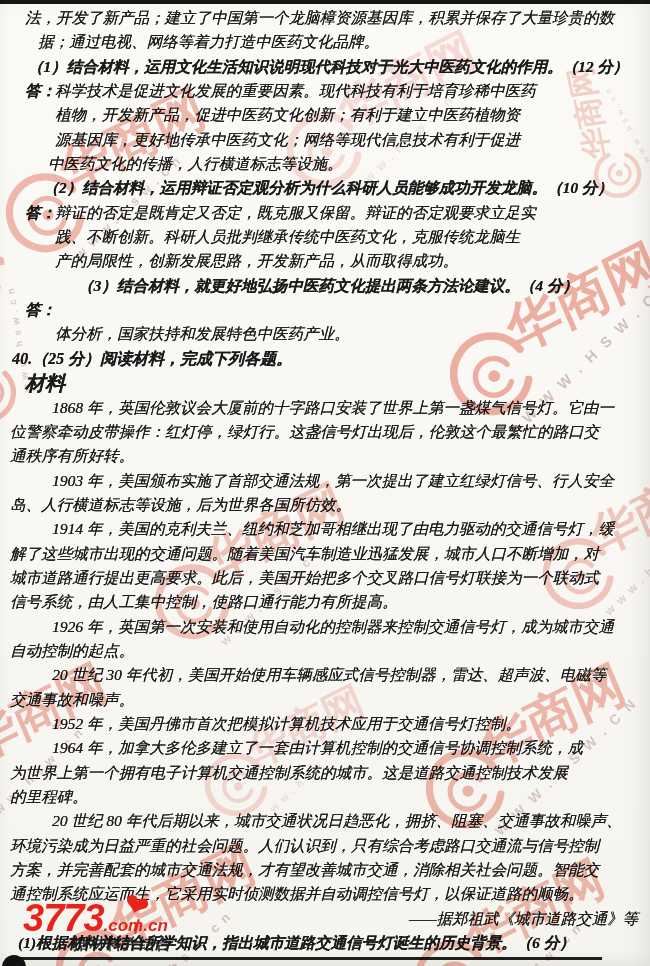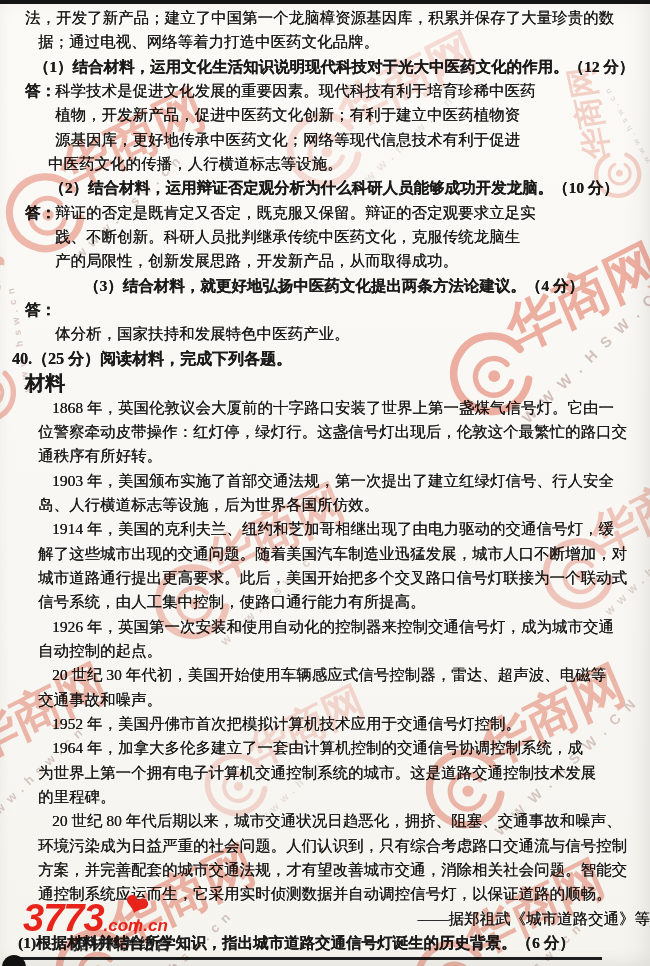--- a/index.html
+++ b/index.html
@@ -6,35 +6,35 @@
   .page{position:relative;width:650px;height:966px;overflow:hidden;
         background:linear-gradient(180deg,#fbfaf7 0%,#f8f7f3 60%,#f5f4ef 100%);
         box-shadow:inset -10px 0 22px rgba(0,0,0,0.05), inset 0 -6px 14px rgba(0,0,0,0.04);
         font-family:"Liberation Serif","DejaVu Serif",serif;}
   .top-rule{position:absolute;left:0;top:0;width:100%;height:4px;background:#141414;}
   .bottom-rule{position:absolute;left:18px;top:957px;width:584px;height:2.5px;background:#1d1d1d;}
   .page-num{position:absolute;right:6px;top:968px;font-size:14px;color:#1c1c1c;letter-spacing:1px;font-style:italic;}
   .corner-dot{position:absolute;left:2px;top:955px;width:24px;height:24px;border-radius:50%;background:#111;}
 
   
-  .doc{position:absolute;left:0;top:6px;right:0;z-index:1;}
+  .doc{position:absolute;left:0;top:6px;right:12px;z-index:1;font-style:italic;}
   .line{height:24.35px;line-height:24.35px;font-size:15.5px;color:#1b1b1b;white-space:nowrap;
         text-shadow:0.2px 0 0 currentColor;}
   .s-b1{margin-left:25px;}
   .s-b2{margin-left:38px;}
   .s-q{margin-left:18px;font-weight:bold;text-align:center;}
   .s-qlast{margin-left:18px;font-weight:bold;}
   .s-q40{margin-left:12px;font-weight:bold;font-size:16px;}
   .s-h{margin-left:25px;font-weight:bold;font-size:20px;}
   .s-ans{position:relative;padding-left:55px;}
   .s-ans .ans-label{position:absolute;left:25px;font-weight:bold;}
   .s-ansc{margin-left:55px;}
   .s-ansc2{margin-left:48px;}
   .s-mat1{margin-left:52px;}
-  .s-matc{margin-left:38px;}
+  .s-matc{margin-left:10px;}
   .s-src{text-align:right;}
 
   
   .wm-layer{position:absolute;inset:0;z-index:5;mix-blend-mode:multiply;pointer-events:none;}
   .wm{position:absolute;width:240px;height:190px;}
   .wm-swirl{position:absolute;left:0;top:76px;width:82px;height:82px;}
   .wm-chars{position:absolute;left:58px;top:44px;transform:rotate(-27deg) skewX(-4deg);
             transform-origin:0 50%;font-size:52px;font-weight:bold;white-space:nowrap;
             font-family:"Liberation Serif",serif;}
   .wm-url{position:absolute;left:72px;top:152px;transform:rotate(-44deg);transform-origin:0 50%;

